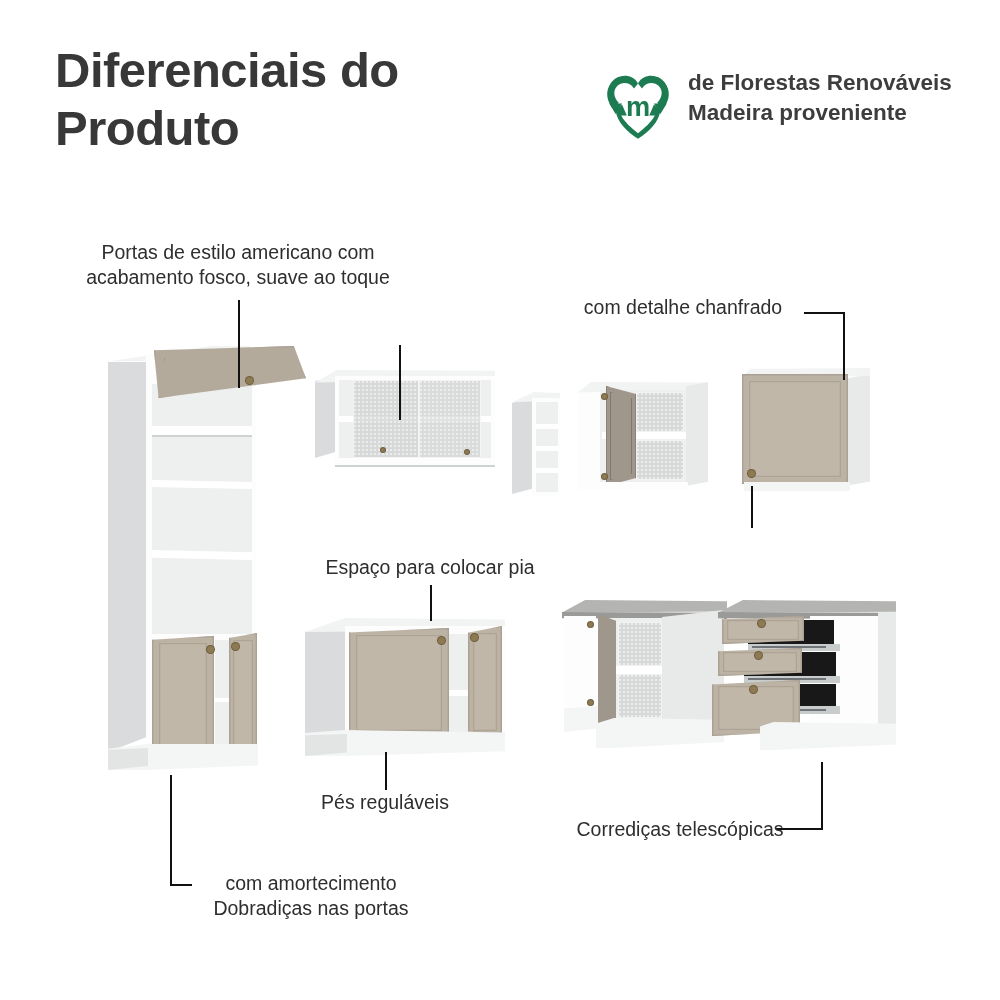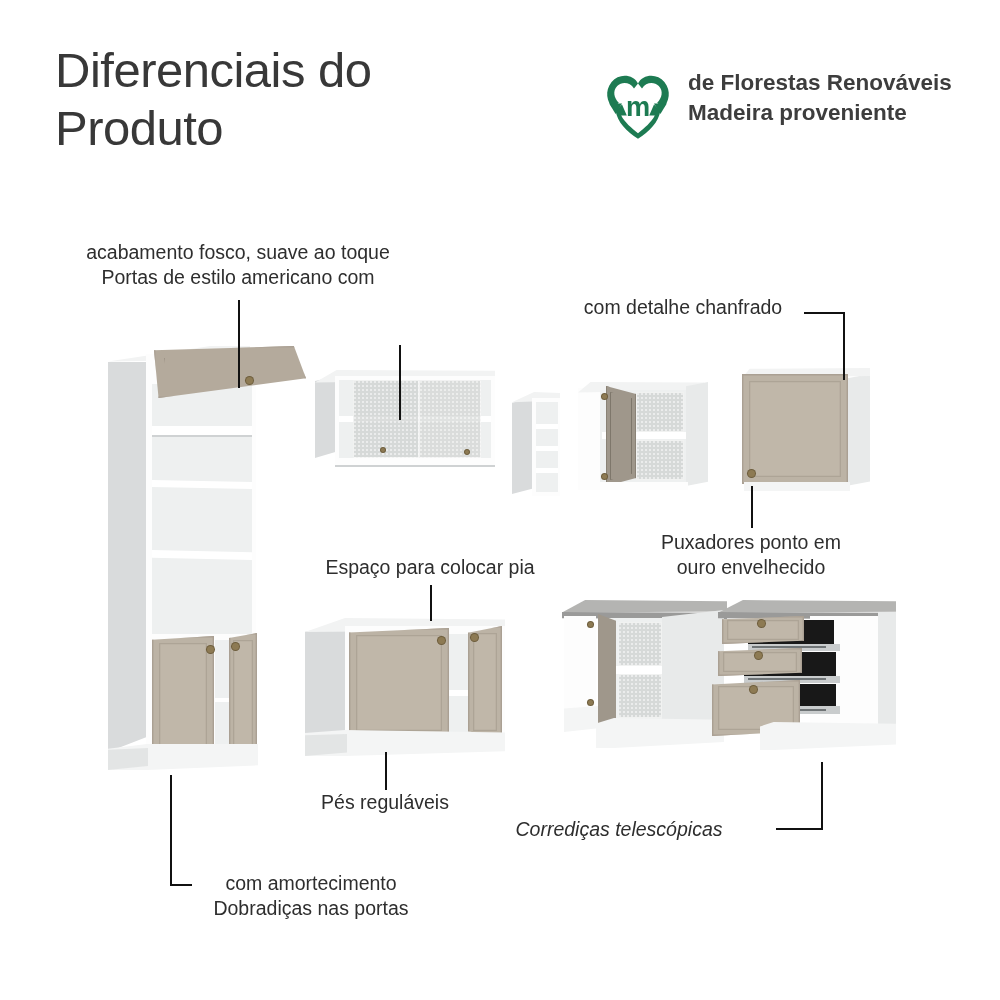--- a/index.html
+++ b/index.html
@@ -9,21 +9,21 @@
     font-family:"Liberation Sans", sans-serif;
     color:#3a3a3a;
     overflow:hidden;
     position:relative;
   }
   #stage{position:absolute;left:0;top:0;width:1000px;height:1000px;}
 
   
   .title{
     position:absolute;left:55px;top:42px;width:470px;
-    font-size:49px;line-height:1.18;font-weight:normal;color:#383838;
+    font-size:49px;line-height:1.18;font-weight:bold;color:#383838;
     letter-spacing:-0.5px;
   }
   .logo-wrap{position:absolute;left:598px;top:62px;width:390px;height:92px;}
   .logo-mark{position:absolute;left:0;top:4px;width:80px;height:80px;}
   .logo-text{
     position:absolute;left:90px;top:6px;width:300px;
     font-size:22.5px;line-height:1.32;font-weight:bold;color:#3d3d3d;
   }
 
   
@@ -327,43 +327,39 @@
 
   <div class="ln v" style="left:385px;top:752px;height:38px;"></div>
 
   <div class="ln h" style="left:776px;top:828px;width:46px;"></div>
   <div class="ln v" style="left:821px;top:762px;height:68px;"></div>
 
   <div class="ln v" style="left:170px;top:775px;height:110px;"></div>
   <div class="ln h" style="left:170px;top:884px;width:22px;"></div>
 
   <div class="label" style="left:58px;top:240px;width:360px;">
+    <div>Portas de estilo americano com</div>
     <div>acabamento fosco, suave ao toque</div>
-    <div>Portas de estilo americano com</div>
   </div>
 
 
   <div class="label" style="left:563px;top:295px;width:240px;">
     <div>com detalhe chanfrado</div>
   </div>
 
-  <div class="label" style="left:631px;top:530px;width:240px;">
-    <div>Puxadores ponto em</div>
-    <div>ouro envelhecido</div>
-  </div>
 
   <div class="label" style="left:296px;top:555px;width:268px;">
     <div>Espaço para colocar pia</div>
   </div>
 
   <div class="label" style="left:285px;top:790px;width:200px;">
     <div>Pés reguláveis</div>
   </div>
 
-  <div class="label" style="left:494px;top:817px;width:250px;font-style:italic;">
+  <div class="label" style="left:555px;top:817px;width:250px;">
     <div>Corrediças telescópicas</div>
   </div>
 
   <div class="label" style="left:192px;top:871px;width:238px;">
     <div>com amortecimento</div>
     <div>Dobradiças nas portas</div>
   </div>
 
 </div>
 

